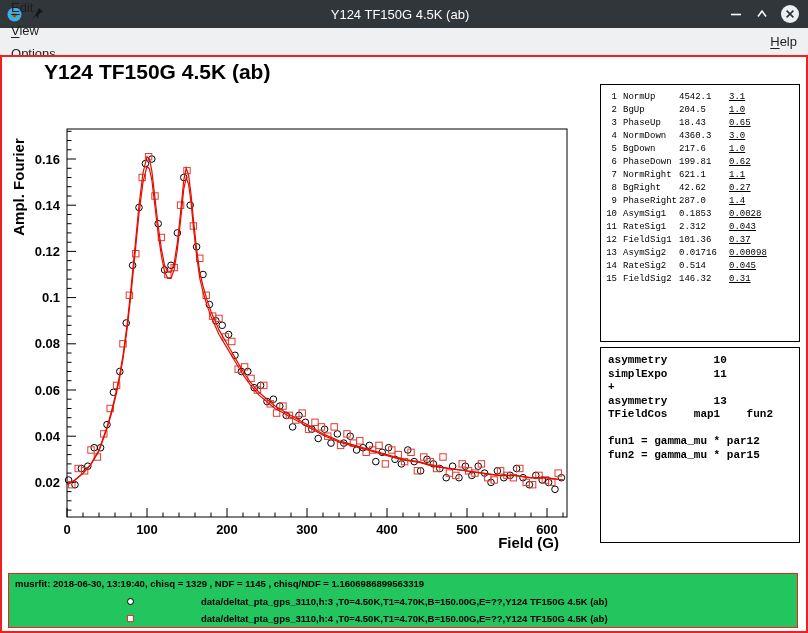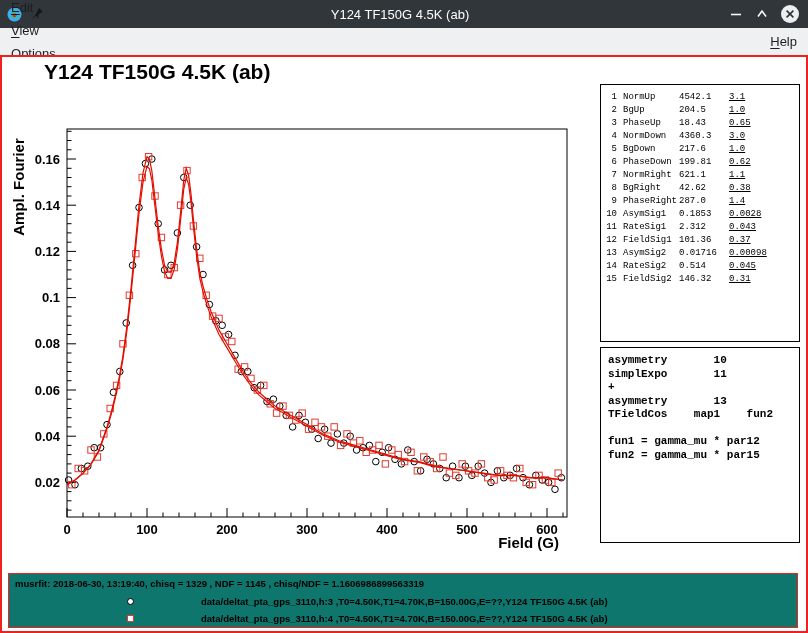--- a/index.html
+++ b/index.html
@@ -36,21 +36,21 @@
   .pn{width:12px;text-align:right;}
   .pname{margin-left:6px;width:56px;}
   .pval{width:40px;text-align:left;}
   .perr{margin-left:10px;text-decoration:underline;}
 
   
   #theory-box{position:absolute;left:598px;top:290px;width:200px;height:196px;border:1px solid #000;background:#fff;padding:6px 0 0 7px;font-family:"Liberation Mono",monospace;font-size:11px;font-weight:bold;color:#000;line-height:13.5px;}
   .tline{white-space:pre;}
 
   
-  #footer-box{position:absolute;left:6px;top:516px;width:790px;height:55px;border:1px solid #ef2020;background:#0f766e;}
+  #footer-box{position:absolute;left:6px;top:516px;width:790px;height:55px;border:1px solid #ef2020;background:#22c55e;}
   #fit-stats{position:absolute;left:6px;top:4px;font-size:9.5px;font-weight:bold;color:#000;}
   #legend-rows{position:absolute;left:0;top:19px;width:100%;}
   .lrow{position:relative;height:17px;text-align:center;}
   .lmark{position:absolute;left:118px;top:5px;width:7px;height:7px;border:1px solid #000;background:#fff;}
   .lmark.circle{border-radius:50%;}
   .llab{position:absolute;left:192px;top:3px;font-size:9.5px;font-weight:bold;color:#000;white-space:nowrap;}
 </style>
 </head>
 <body>
 
@@ -416,21 +416,21 @@
           <div class="prow">
             <span class="pn">7</span>
             <span class="pname">NormRight</span>
             <span class="pval">621.1</span>
             <span class="perr">1.1</span>
           </div>
           <div class="prow">
             <span class="pn">8</span>
             <span class="pname">BgRight</span>
             <span class="pval">42.62</span>
-            <span class="perr">0.38</span>
+            <span class="perr">0.27</span>
           </div>
           <div class="prow">
             <span class="pn">9</span>
             <span class="pname">PhaseRight</span>
             <span class="pval">287.0</span>
             <span class="perr">1.4</span>
           </div>
           <div class="prow">
             <span class="pn">10</span>
             <span class="pname">AsymSig1</span>

